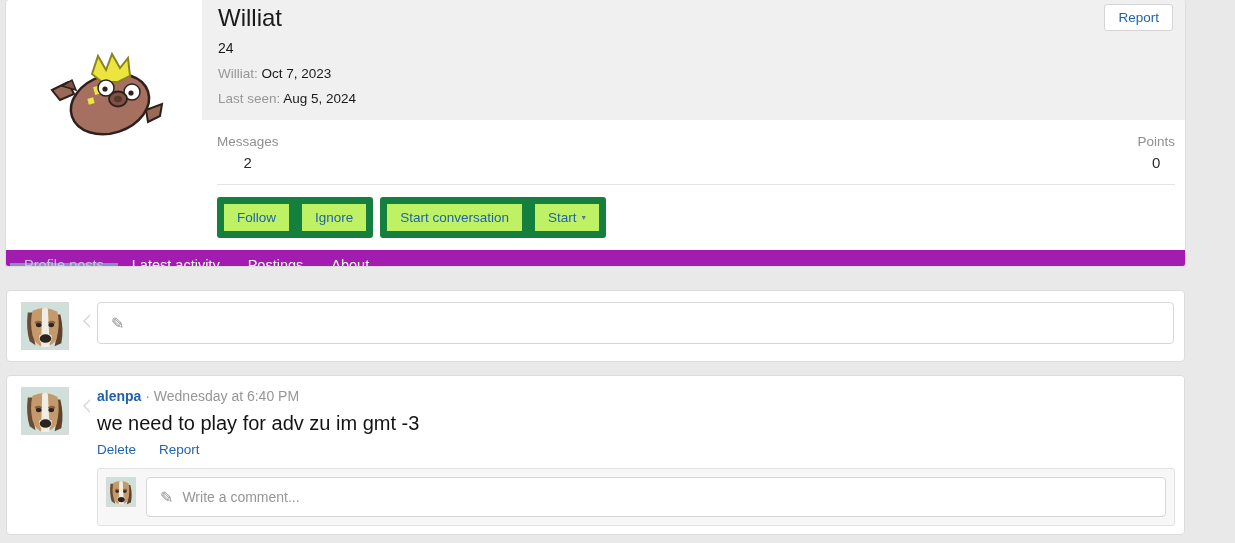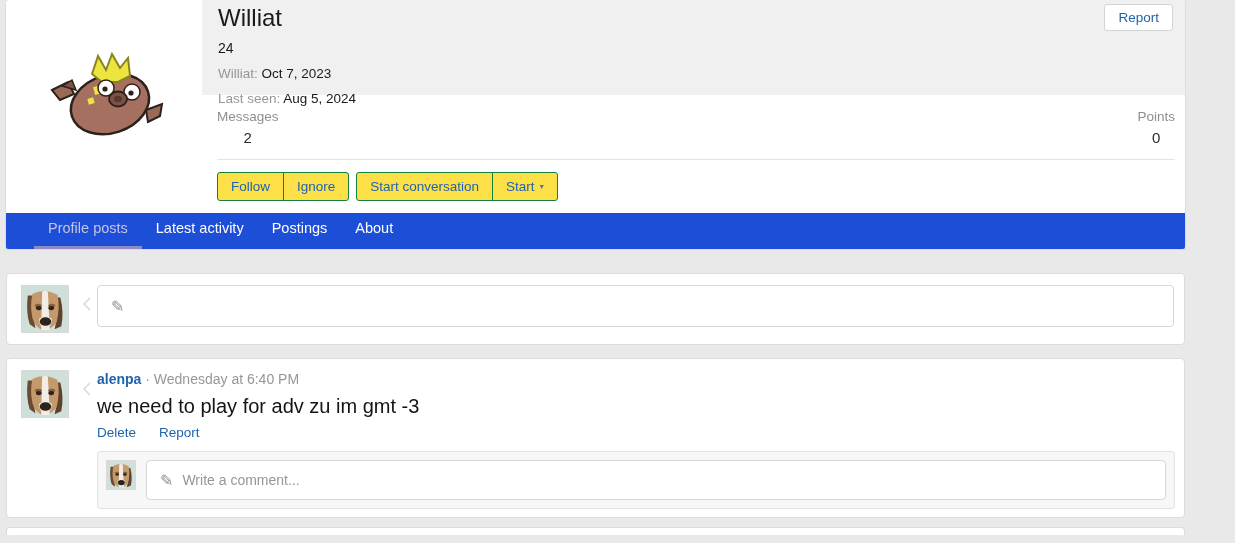--- a/index.html
+++ b/index.html
@@ -18,21 +18,21 @@
     overflow:hidden;
     box-shadow:0 0 0 1px #dddddd;
   }
   .profile-header { display:flex; }
   .avatar-col { width:196px; background:#fff; position:relative; }
   .sprite-wrap { position:absolute; top:52px; left:42px; }
   .header-main { flex:1; min-width:0; }
 
   .banner {
     background:#f0f0f0;
-    height:95px;
+    height:120px;
     position:relative;
     padding:2px 16px 0 16px;
   }
   .username { font-size:24px; font-weight:400; color:#1a1a1a; line-height:32px; }
   .age { font-size:14px; margin-top:6px; color:#1a1a1a; }
   .meta-row { font-size:13.5px; margin-top:10px; }
   .meta-label { color:#969696; }
   .meta-value { color:#1a1a1a; }
 
   .report-btn {
@@ -48,34 +48,34 @@
   }
   .stat { text-align:center; }
   .stat-label { font-size:13.5px; color:#8f8f8f; }
   .stat-value { font-size:15px; color:#2b2b2b; margin-top:5px; }
 
   .stats-divider { border-top:1px solid #e4e4e4; margin:13px 10px 0 15px; }
 
   .actions-row { display:flex; gap:7px; margin:12px 0 0 15px; padding-bottom:12px; }
   .btn-group { display:flex; }
   .btn {
-    background:#fde047; border:1px solid #15803d; color:#1f63ad;
+    background:#bef264; border:7px solid #15803d; color:#1f63ad;
     font-size:13.5px; padding:6px 13px; cursor:pointer; font-family:inherit;
     display:flex; align-items:center; gap:5px;
   }
   .btn-group .btn + .btn { margin-left:-1px; }
   .btn-group .btn:first-child { border-radius:3px 0 0 3px; }
   .btn-group .btn:last-child { border-radius:0 3px 3px 0; }
   .btn-group .btn:only-child { border-radius:3px; }
   .caret { font-size:8px; color:#53719b; line-height:1; }
 
   
   .nav-bar {
-    background:#1d4ed8; height:36px; display:flex;
-    padding-left:28px; border-radius:0 0 2px 2px;
+    background:#a21caf; height:16px; display:flex;
+    padding-left:4px; border-radius:0 0 2px 2px;
   }
   .nav-tab {
     color:#ffffff; font-size:14.5px; line-height:31px;
     padding:0 14px; cursor:pointer; white-space:nowrap;
   }
   .nav-tab.active {
     color:#c5c3e4;
     box-shadow:inset 0 -3px 0 #8d8ac6;
   }
 

